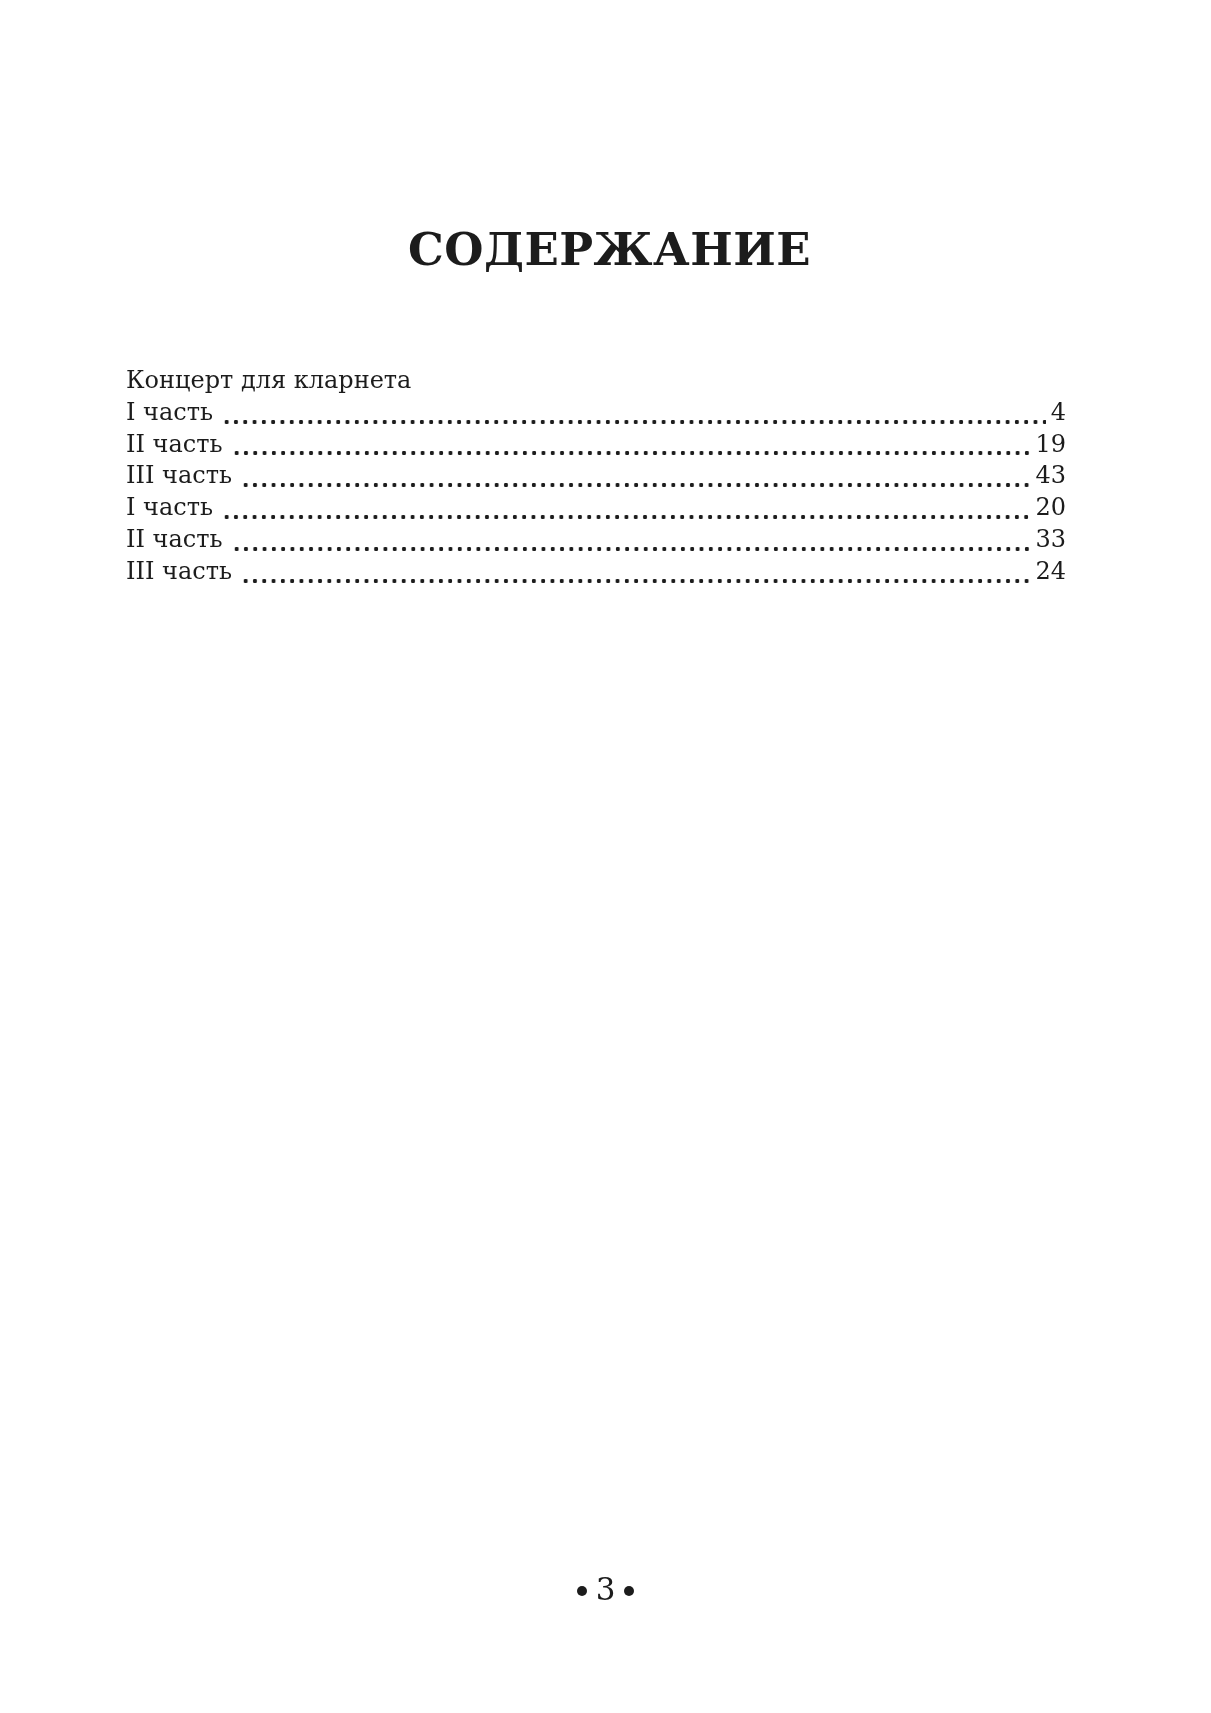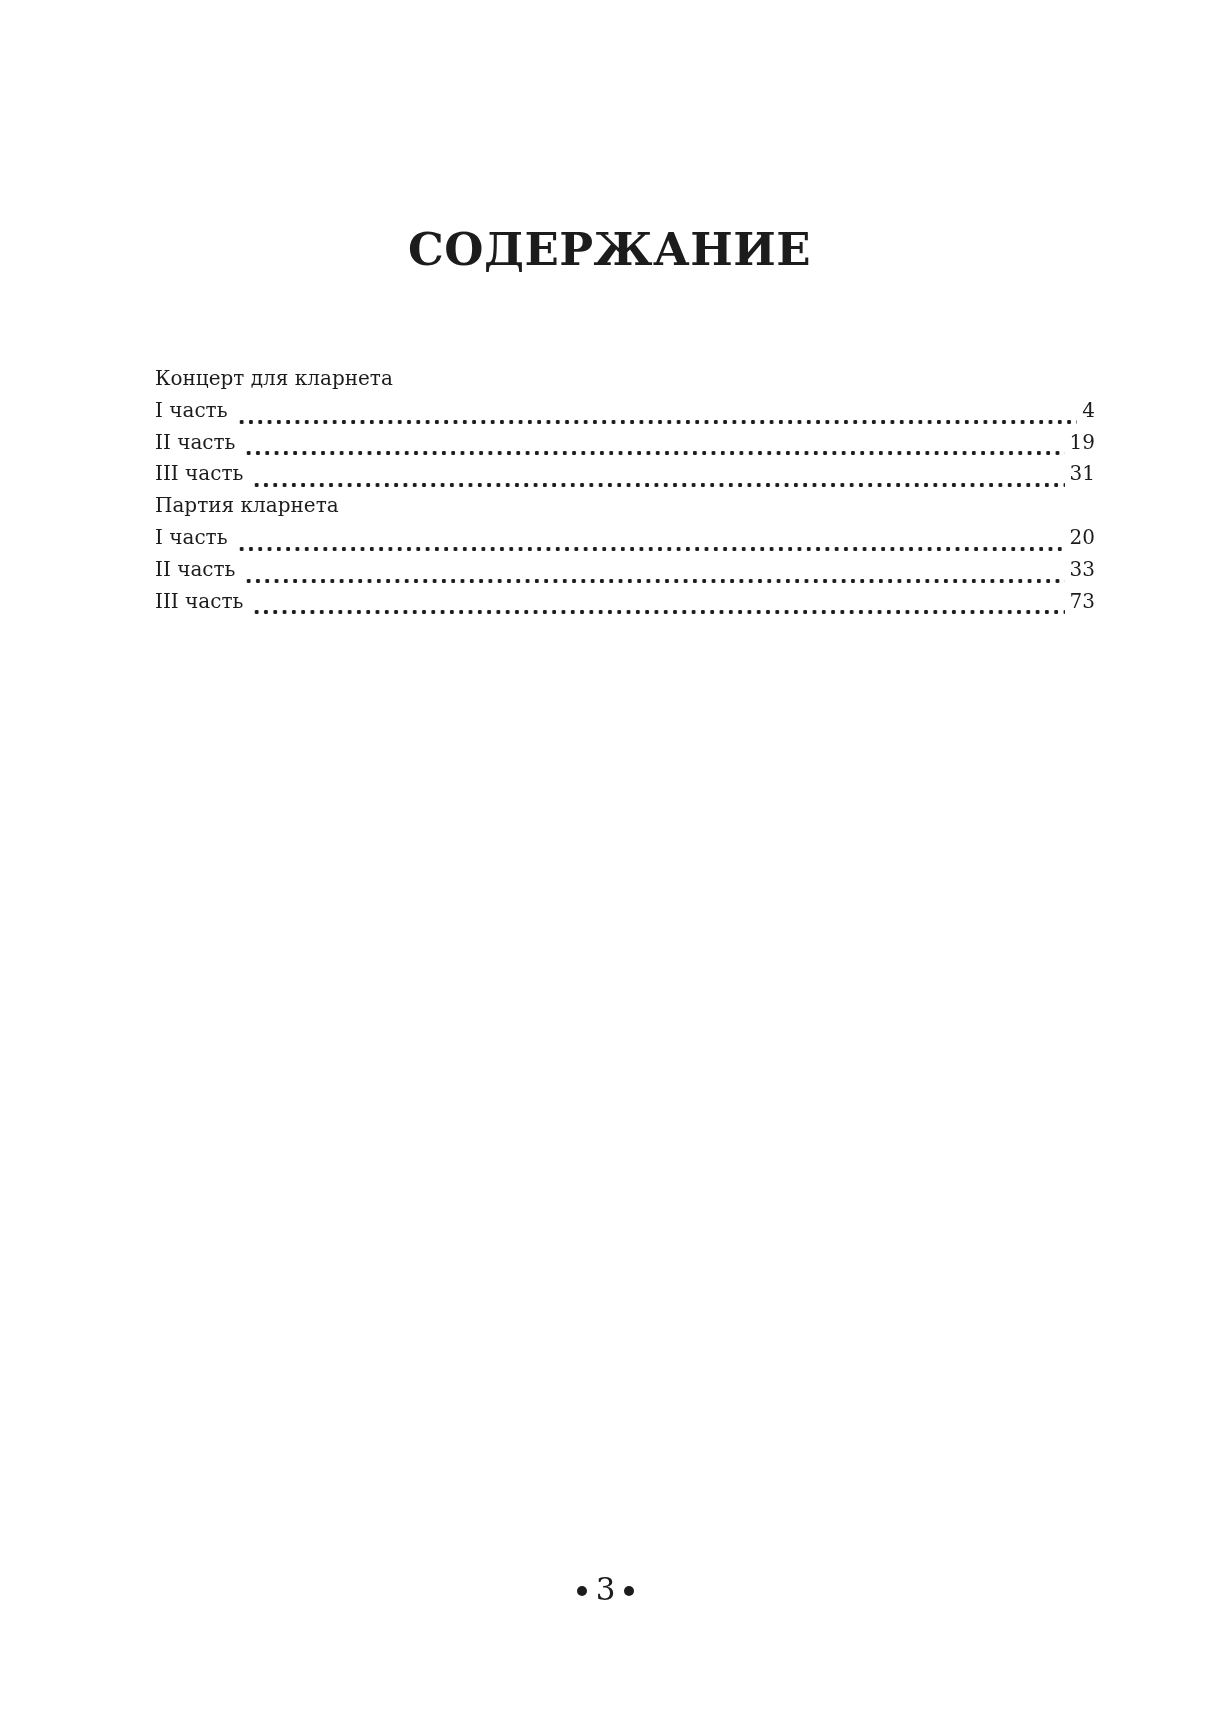--- a/index.html
+++ b/index.html
@@ -26,22 +26,21 @@
     font-size: 45px;
     font-weight: bold;
     line-height: 1.2;
     letter-spacing: 0.5px;
   }
   .toc {
     position: absolute;
     left: 126px;
     top: 366px;
     width: 940px;
-    font-size: 20px;
-    margin-left: 29px;
+    font-size: 24px;
   }
   .toc-row {
     display: flex;
     align-items: baseline;
     height: 31.8px;
     white-space: nowrap;
   }
   .toc-row .label {
     flex: 0 0 auto;
   }
@@ -102,43 +101,40 @@
 
     <div class="toc-row">
       <span class="label">II часть</span>
       <span class="dots"></span>
       <span class="pagenum">19</span>
     </div>
 
     <div class="toc-row">
       <span class="label">III часть</span>
       <span class="dots"></span>
-      <span class="pagenum">31</span>
+      <span class="pagenum">43</span>
     </div>
 
-    <div class="toc-row section">
-      <span class="label">Партия кларнета</span>
-    </div>
 
     <div class="toc-row">
       <span class="label">I часть</span>
       <span class="dots"></span>
       <span class="pagenum">20</span>
     </div>
 
     <div class="toc-row">
       <span class="label">II часть</span>
       <span class="dots"></span>
       <span class="pagenum">33</span>
     </div>
 
     <div class="toc-row">
       <span class="label">III часть</span>
       <span class="dots"></span>
-      <span class="pagenum">73</span>
+      <span class="pagenum">24</span>
     </div>
 
   </div>
 
   <div class="footer">
     <span class="bullet"></span><span class="folio">3</span><span class="bullet"></span>
   </div>
 
 </div>
 

